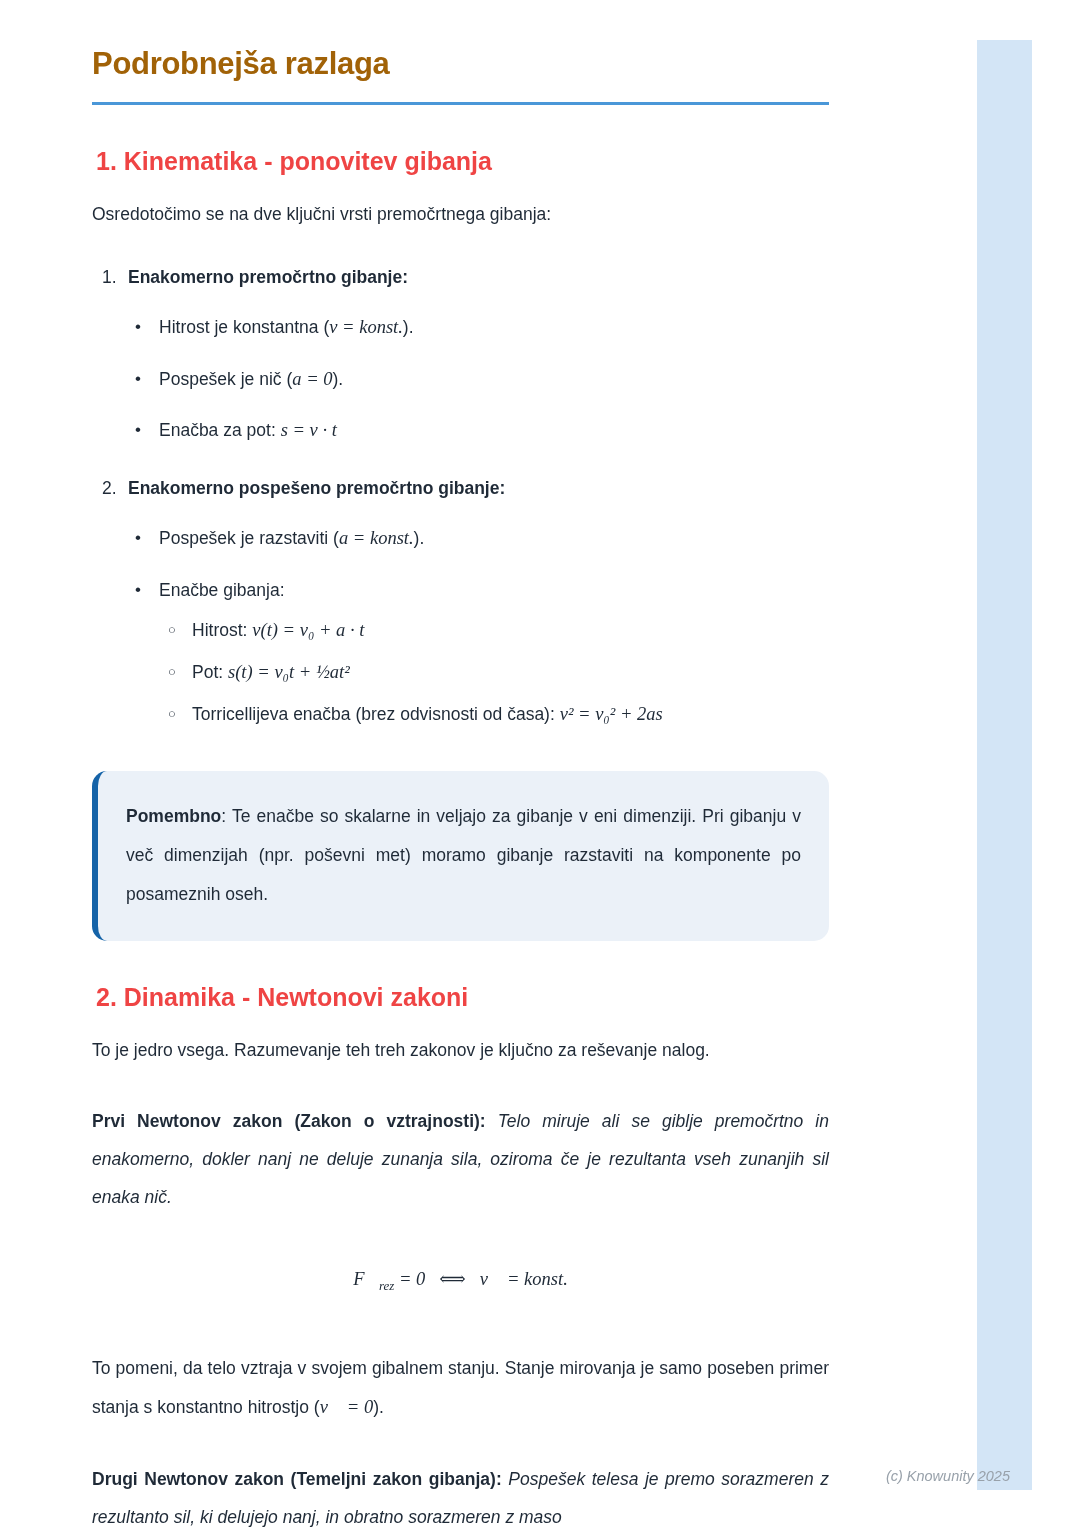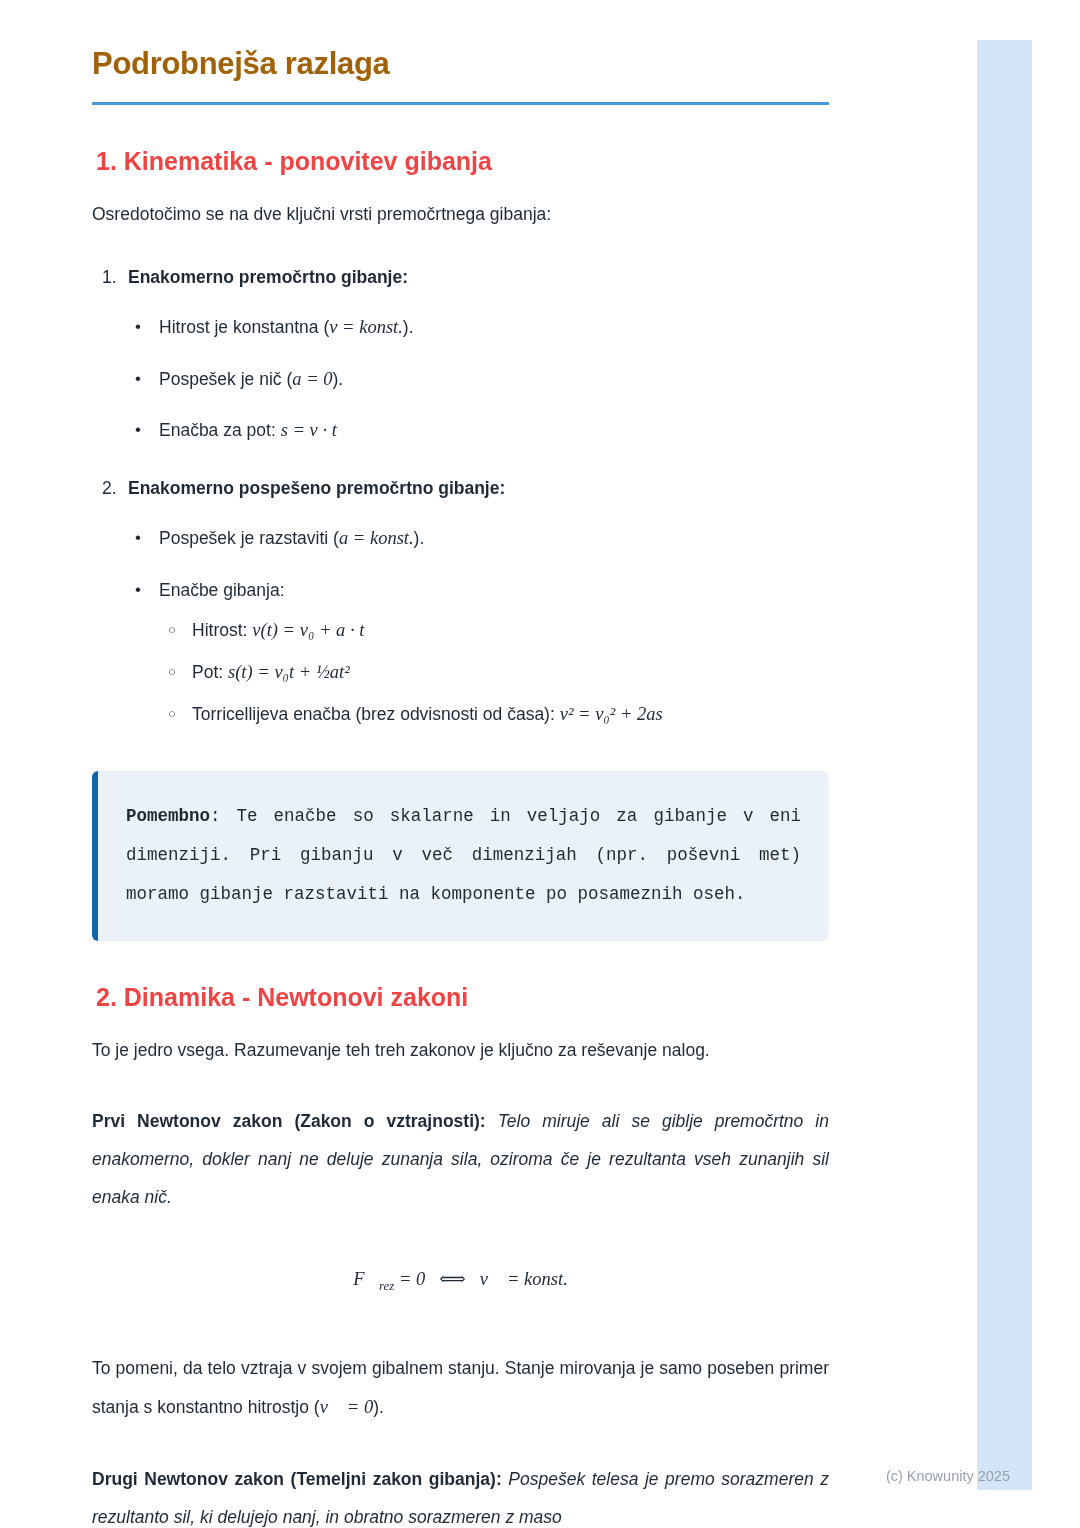--- a/index.html
+++ b/index.html
@@ -76,23 +76,22 @@
     font-family: "Liberation Serif", "DejaVu Serif", serif;
     font-style: italic;
     font-size: 18.5px;
     text-align: center;
   }
   sub { font-size: 0.7em; }
   .callout {
     margin-top: 42px;
     background: #ebf1f8;
     border-left: 6px solid #1563a8;
-    border-radius: 6px;
+    border-radius: 15px;
     padding: 14px 28px 26px 28px;
-    font-family: Liberation Mono, monospace;
   }
   .callout p {
     font-size: 17.5px;
     line-height: 2.25;
     margin: 12px 0 0 0;
     text-align: justify;
   }
   .law {
     font-size: 17.5px;
     line-height: 2.15;
@@ -104,20 +103,21 @@
     margin: 52px 0 56px 0;
     text-align: center;
     font-size: 19px;
   }
   .equation-block .arrow { padding: 0 14px; font-style: normal; }
   .footer-credit {
     position: absolute;
     right: 70px; bottom: 44px;
     font-size: 14.5px;
     color: #98a1aa;
+    font-style: italic;
   }
 </style>
 </head>
 <body>
 
 <div class="side-strip"></div>
 
 <div class="content">
 
   <h1 class="page-title">Podrobnejša razlaga</h1>

